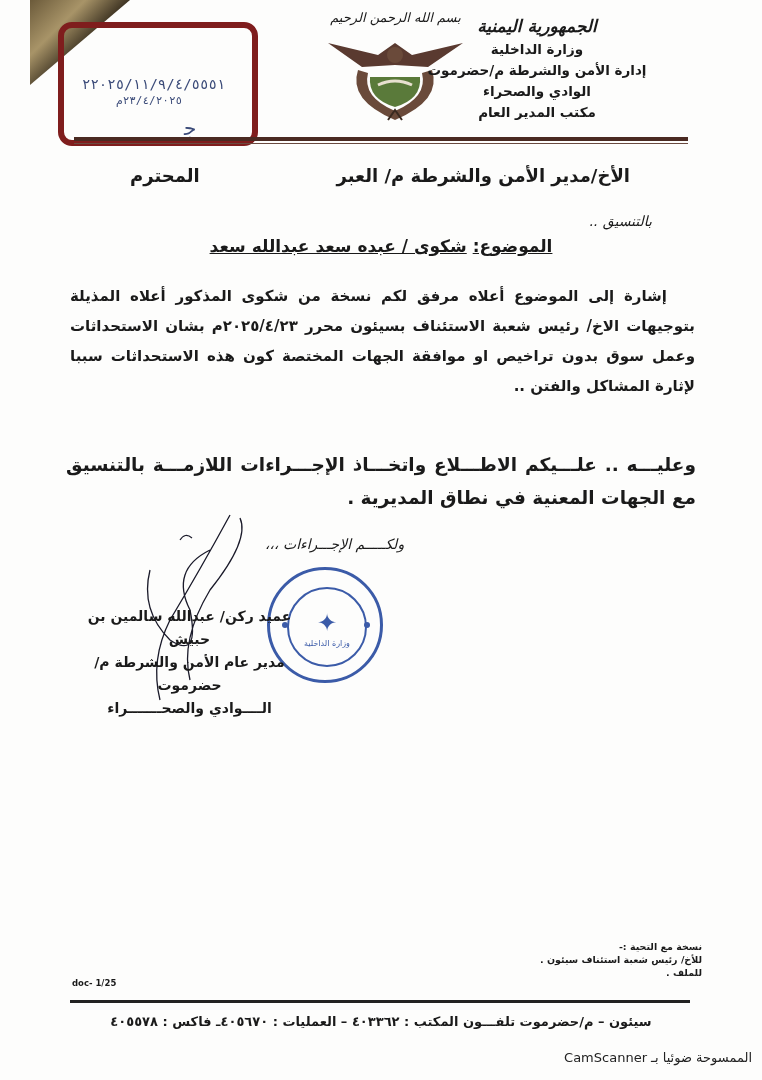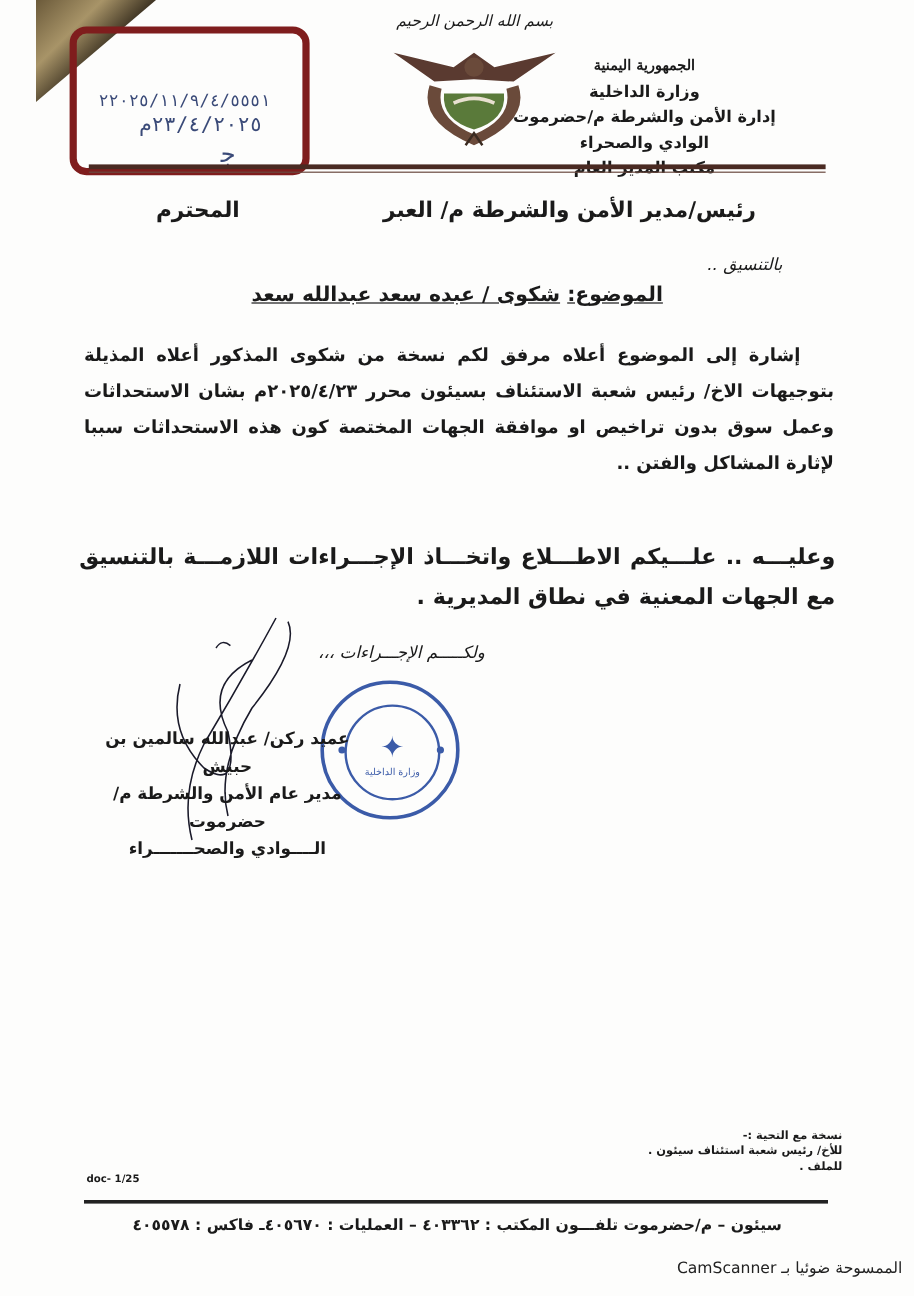--- a/index.html
+++ b/index.html
@@ -16,30 +16,30 @@
   .corner {
     position:absolute; left:30px; top:0; width:100px; height:85px;
     background:linear-gradient(135deg,#6b5a3a 0%,#a89468 30%,#3a3020 55%,#8a7a55 75%,#c8b88a 100%);
     clip-path:polygon(0 0,100% 0,0 100%);
   }
   .rtl { direction:rtl; unicode-bidi:embed; }
   .letterhead-right {
     position:absolute; right:95px; top:16px; width:260px; text-align:center;
     font-weight:bold; line-height:21px; font-size:13.5px;
   }
-  .letterhead-right .republic { font-size:12px; font-family:"DejaVu Serif", serif; margin-bottom:2px;margin-top:28px; }
+  .letterhead-right .republic { font-size:17px; font-family:"DejaVu Serif", serif; font-style:italic; margin-bottom:2px; }
   .emblem {
     position:absolute; left:318px; top:10px; width:155px; height:125px;
   }
   .stamp-box {
     position:absolute; left:58px; top:22px; width:188px; height:112px;
     border:6px solid #7f1d1d; border-radius:14px;
   }
   .stamp-box .l1 { position:absolute; left:18px; top:48px; color:#3a4a78; font-size:14px; font-family:"DejaVu Sans Mono", monospace; letter-spacing:1px; }
-  .stamp-box .l2 { position:absolute; left:52px; top:66px; color:#3a4a78; font-size:17px; font-family:"DejaVu Sans Mono", monospace; }
+  .stamp-box .l2 { position:absolute; left:52px; top:66px; color:#3a4a78; font-size:11px; font-family:"DejaVu Sans Mono", monospace; }
   .stamp-box .initial { position:absolute; left:120px; top:88px; color:#3a4a78; font-size:20px; }
   .header-rule {
     position:absolute; left:74px; top:137px; width:614px; height:4px; background:#4a2a22;
   }
   .header-rule2 { position:absolute; left:74px; top:143px; width:614px; height:1px; background:#6a4a40; }
   .addressee {
     position:absolute; top:165px; left:120px; width:510px; font-weight:bold; font-size:18px;
   }
   .addressee .to { position:absolute; right:0; top:0; }
   .addressee .respected { position:absolute; left:10px; top:0; }
@@ -116,21 +116,21 @@
     <div>وزارة الداخلية</div>
     <div>إدارة الأمن والشرطة م/حضرموت</div>
     <div>الوادي والصحراء</div>
     <div>مكتب المدير العام</div>
   </div>
 
   <div class="header-rule"></div>
   <div class="header-rule2"></div>
 
   <div class="addressee rtl">
-    <span class="to">رئيس/مدير الأمن والشرطة م/ العبر</span>
+    <span class="to">الأخ/مدير الأمن والشرطة م/ العبر</span>
     <span class="respected">المحترم</span>
   </div>
 
   <div class="greeting rtl">بالتنسيق ..</div>
 
   <div class="subject rtl">
     <span class="lbl">الموضوع:</span>
     <span class="name">شكوى / عبده سعد عبدالله سعد</span>
   </div>
 

